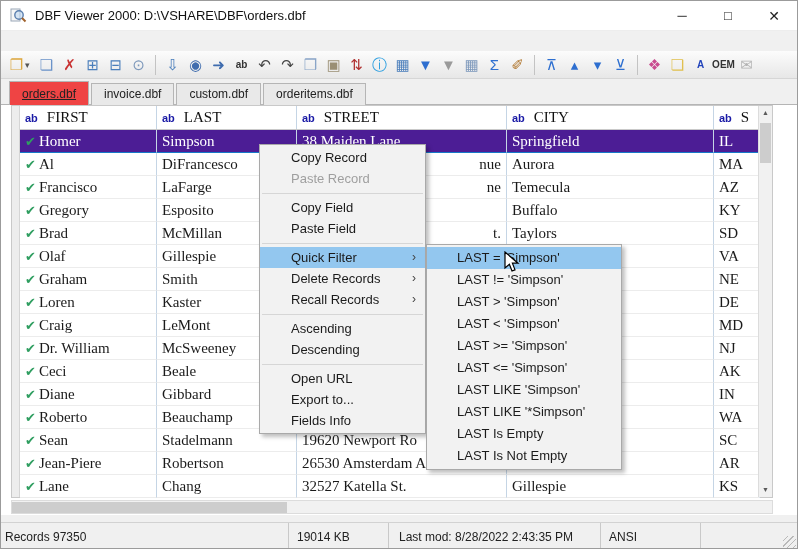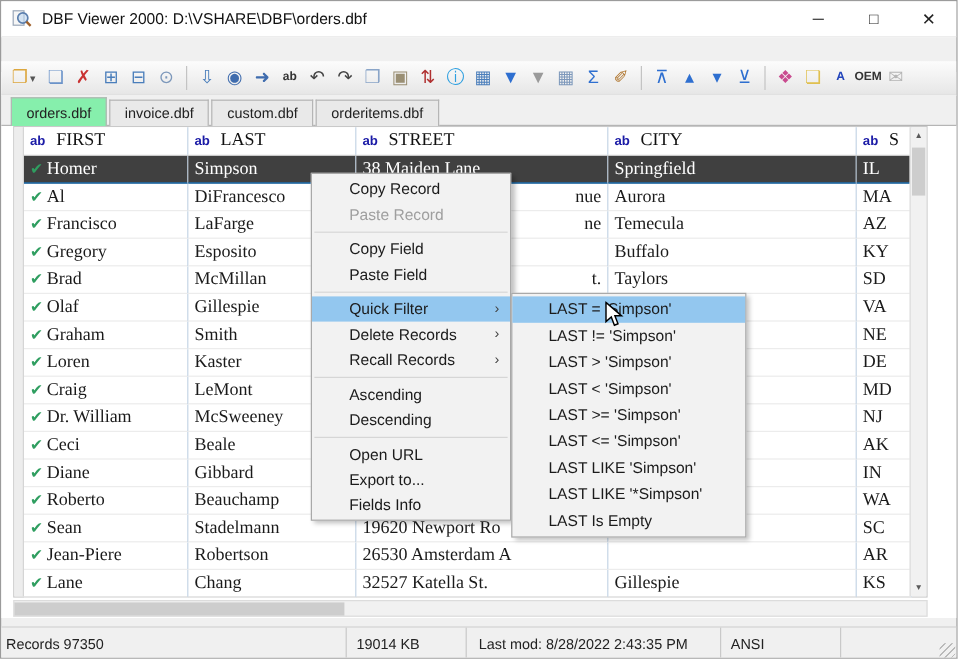--- a/index.html
+++ b/index.html
@@ -31,41 +31,41 @@
              font-size:15px; line-height:22px; }
   .tb-caret { width:8px; margin:0 2px 0 -3px; font-size:9px; color:#444; display:flex; align-items:center; }
   .tb-text { font-size:10px; font-weight:bold; letter-spacing:0; }
   .tb-sep { width:1px; height:20px; background:#c3c3c3; margin:0 5px; }
 
   
   .tabbar { position:absolute; top:78px; left:0; width:100%; height:26px; background:#f0f0f0;
             display:flex; align-items:flex-end; padding-left:8px; border-bottom:1px solid #b5b5b5; }
   .tab { font-size:12px; color:#222; padding:3px 12px 4px; border:1px solid #b5b5b5; border-bottom:none;
          background:#e9e9e9; margin-right:2px; position:relative; top:1px; }
-  .tab.active { background:#86efac; padding-top:5px; z-index:2; }
+  .tab.active { background:#ef4444; padding-top:5px; z-index:2;text-decoration:underline; }
 
   
   .content-panel { position:absolute; top:104px; left:0; width:798px; height:410px; background:#ffffff; }
 
   
   .table { position:absolute; top:104px; left:10px; width:762px; height:393px;
            font-family:"Liberation Serif", serif; background:#fff; border:1px solid #c9c9c9; }
   .grid { position:absolute; left:0; top:0; width:748px; height:100%; }
   .gutter { position:absolute; left:0; top:0; width:8px; height:100%; background:#ededed; border-right:1px solid #d5d5d5; }
   .thead { position:absolute; left:8px; top:0; height:24px; display:flex; background:#fff; border-bottom:1px solid #c9c9c9; }
   .th { display:flex; align-items:center; border-right:1px solid #c5d5e5; padding-left:5px; }
   .type-prefix { font-family:"Liberation Sans", sans-serif; font-weight:bold; font-size:11px; color:#1a1aa6; margin-right:9px; }
   .th-label { font-size:15px; color:#111; }
   .tbody { position:absolute; left:8px; top:24px; }
   .tr { display:flex; height:23px; }
   .td { height:23px; line-height:22px; font-size:15px; color:#1a1a1a; border-right:1px solid #c5d5e5;
         border-bottom:1px solid #ececec; padding-left:5px; white-space:nowrap; overflow:hidden; }
   .td.frag { text-align:right; padding-right:5px; padding-left:0; }
   .check { color:#2f9e60; font-size:13px; margin-right:3px; font-family:"DejaVu Sans", sans-serif; }
-  .tr.selected .td { background:#404040; color:#ffffff; border-bottom-color:#1779c8; }
+  .tr.selected .td { background:#4c1d95; color:#ffffff; border-bottom-color:#1779c8; }
   .col-first { width:137px; } .col-last { width:140px; } .col-street { width:210px; }
   .col-city { width:207px; } .col-state { width:46px; }
 
   
   .vscroll { position:absolute; right:0; top:0; width:14px; height:100%; background:#f1f1f1; border-left:1px solid #dcdcdc; }
   .vs-arrow { position:absolute; left:0; width:13px; height:14px; font-size:7px; color:#5a5a5a;
               display:flex; align-items:center; justify-content:center; }
   .vs-up { top:0; } .vs-down { bottom:0; }
   .vs-thumb { position:absolute; left:1px; top:17px; width:11px; height:40px; background:#cdcdcd; }
 
@@ -345,20 +345,21 @@
   <div class="menu-pop sub" id="submenu">
       <div class="cm-item hl">LAST = 'Simpson'</div>
       <div class="cm-item">LAST != 'Simpson'</div>
       <div class="cm-item">LAST &gt; 'Simpson'</div>
       <div class="cm-item">LAST &lt; 'Simpson'</div>
       <div class="cm-item">LAST &gt;= 'Simpson'</div>
       <div class="cm-item">LAST &lt;= 'Simpson'</div>
       <div class="cm-item">LAST LIKE 'Simpson'</div>
       <div class="cm-item">LAST LIKE '*Simpson'</div>
       <div class="cm-item">LAST Is Empty</div>
+      <div class="cm-item">LAST Is Not Empty</div>
     </div>
 
   <svg class="cursor" width="19" height="22" viewBox="0 0 19 22">
     <path d="M1,1 L1,17 L5.4,13.2 L8,20 L11,18.8 L8.4,12.2 L14,12.2 Z" fill="#ffffff" stroke="#000000" stroke-width="1.2"></path>
   </svg>
 
   <div class="statusbar">
     <div class="sb-sec sb-records">Records 97350</div>
     <div class="sb-sec sb-size">19014 KB</div>
     <div class="sb-sec sb-mod">Last mod: 8/28/2022 2:43:35 PM</div>

